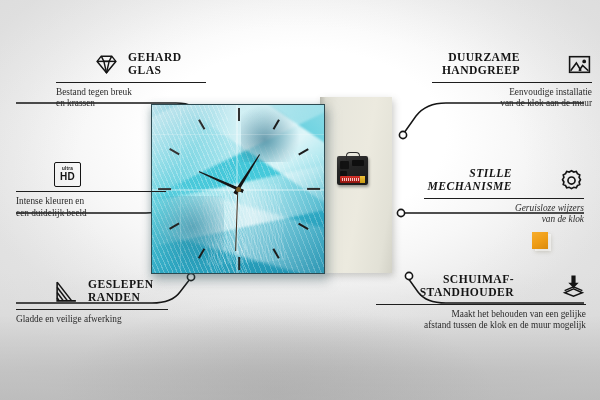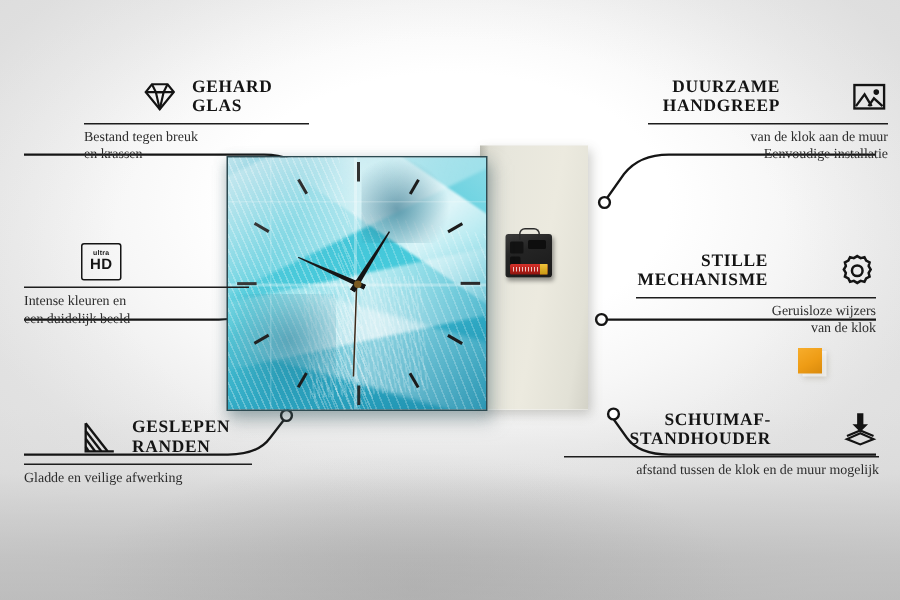--- a/index.html
+++ b/index.html
@@ -281,25 +281,25 @@
       <span class="ico">
         <svg viewBox="0 0 24 24" fill="none" stroke="currentColor" stroke-width="1.5">
           <rect x="2.5" y="4.5" width="19" height="15"></rect>
           <circle cx="16.5" cy="9" r="1.8" fill="currentColor" stroke="none"></circle>
           <path d="M3.5 18 L9 10.5 L13.5 18"></path>
           <path d="M11.5 18 L15 13 L20.5 18"></path>
         </svg>
       </span>
     </div>
     <div class="rule"></div>
+    <div class="fdesc">Eenvoudige installatie</div>
     <div class="fdesc">van de klok aan de muur</div>
-    <div class="fdesc">Eenvoudige installatie</div>
-  </div>
-
-  <div class="feature right" style="right:16px;top:168px;width:160px;">
+  </div>
+
+  <div class="feature right" style="right:16px;top:168px;width:160px;font-style:italic;">
     <div class="row">
       <span>
         <div class="ftitle">STILLE</div>
         <div class="ftitle">MECHANISME</div>
       </span>
       <span class="ico">
         <svg viewBox="0 0 24 24" fill="none" stroke="currentColor" stroke-width="1.6">
           <path d="M12 2.6 l2.2 1.3 2.4 -.6 1.1 2.2 2.2 1.1 -.6 2.4 1.3 2.2 -1.3 2.2 .6 2.4 -2.2 1.1 -1.1 2.2 -2.4 -.6 -2.2 1.3 -2.2 -1.3 -2.4 .6 -1.1 -2.2 -2.2 -1.1 .6 -2.4 -1.3 -2.2 1.3 -2.2 -.6 -2.4 2.2 -1.1 1.1 -2.2 2.4 .6 Z"></path>
           <circle cx="12" cy="12" r="3.4"></circle>
         </svg>
@@ -318,16 +318,17 @@
       </span>
       <span class="ico">
         <svg viewBox="0 0 24 24" fill="none" stroke="currentColor" stroke-width="1.4">
           <path d="M10 1.5 h4 v7 h3 l-5 5 -5 -5 h3 Z" fill="currentColor" stroke="none"></path>
           <path d="M12 14.2 L3.5 18 L12 21.4 L20.5 18 Z"></path>
           <path d="M3.5 16 L12 12.4 L20.5 16"></path>
         </svg>
       </span>
     </div>
     <div class="rule"></div>
+    <div class="fdesc">Maakt het behouden van een gelijke</div>
     <div class="fdesc">afstand tussen de klok en de muur mogelijk</div>
   </div>
 
 </div>
 
 </body></html>

